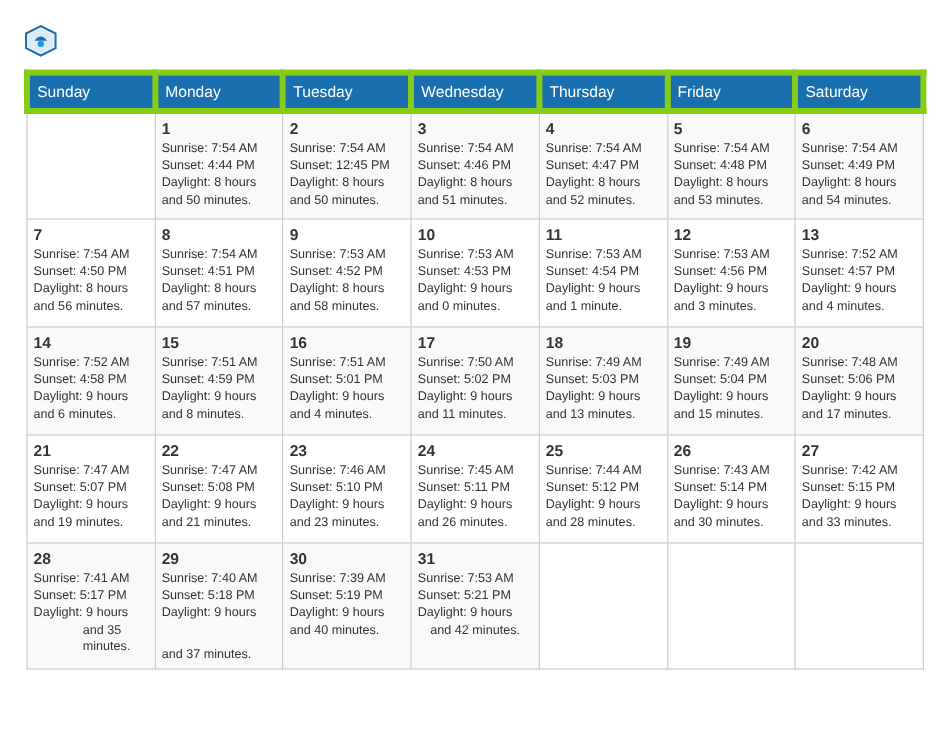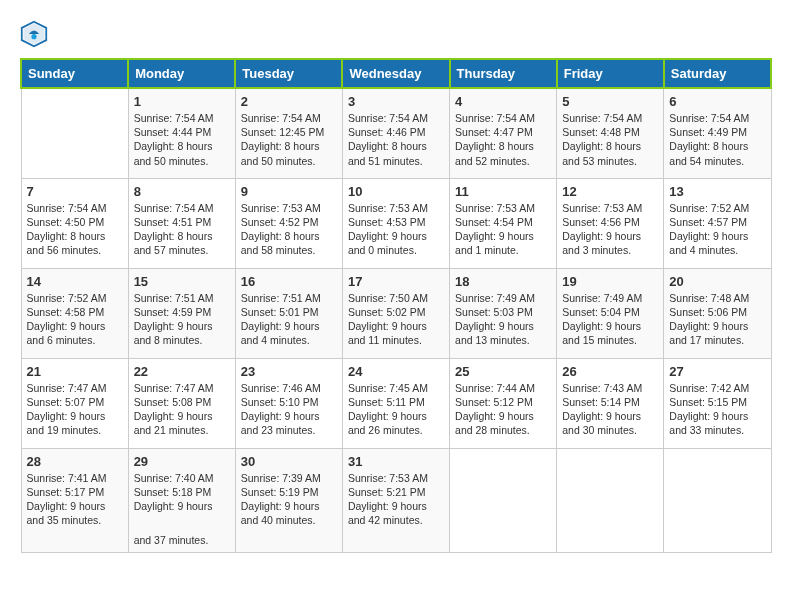--- a/index.html
+++ b/index.html
@@ -35,22 +35,22 @@
       width: 100%;
       border-collapse: collapse;
       table-layout: fixed;
     }
     thead tr th {
       background: #1a6faf;
       color: #fff;
       text-align: left;
       padding: 6px 6px;
       font-size: 13px;
-      font-weight: bold;
-      border: 2px solid #84cc16;
+      font-weight: normal;
+      border: 5px solid #84cc16;
     }
     tbody tr td {
       vertical-align: top;
       border: 1px solid #ccc;
       padding: 5px 5px;
       height: 90px;
       font-size: 10.5px;
       color: #333;
       background: #fff;
     }
@@ -296,41 +296,41 @@
           <span style="display: block; line-height: 1.35;">Daylight: 9 hours</span>
           <span style="display: block; line-height: 1.35;">and 33 minutes.</span>
         </td>
       </tr>
       <tr>
         <td>
           <span class="day-number">28</span>
           <span style="display: block; line-height: 1.35;">Sunrise: 7:41 AM</span>
           <span style="display: block; line-height: 1.35;">Sunset: 5:17 PM</span>
           <span style="display: block; line-height: 1.35;">Daylight: 9 hours</span>
-          <span style="display: block; line-height: 1.35;">and 35 minutes.</span>
+          <span style="display: block; line-height: 1.35; margin-left: 41px;">and 35 minutes.</span>
         </td>
         <td>
           <span class="day-number">29</span>
           <span style="display: block; line-height: 1.35;">Sunrise: 7:40 AM</span>
           <span style="display: block; line-height: 1.35;">Sunset: 5:18 PM</span>
           <span style="display: block; line-height: 1.35;">Daylight: 9 hours</span>
           <span style="display: block; line-height: 1.35; margin-top: 20px;">and 37 minutes.</span>
         </td>
         <td>
           <span class="day-number">30</span>
           <span style="display: block; line-height: 1.35;">Sunrise: 7:39 AM</span>
           <span style="display: block; line-height: 1.35;">Sunset: 5:19 PM</span>
           <span style="display: block; line-height: 1.35;">Daylight: 9 hours</span>
           <span style="display: block; line-height: 1.35;">and 40 minutes.</span>
         </td>
         <td>
           <span class="day-number">31</span>
           <span style="display: block; line-height: 1.35;">Sunrise: 7:53 AM</span>
           <span style="display: block; line-height: 1.35;">Sunset: 5:21 PM</span>
           <span style="display: block; line-height: 1.35;">Daylight: 9 hours</span>
-          <span style="display: block; line-height: 1.35;">and 42 minutes.</span>
+          <span style="display: block; line-height: 1.35; text-align: center;">and 42 minutes.</span>
         </td>
         <td class="empty-cell"></td>
         <td class="empty-cell"></td>
         <td class="empty-cell"></td>
       </tr>
     </tbody>
 </table>
 
 </body></html>

